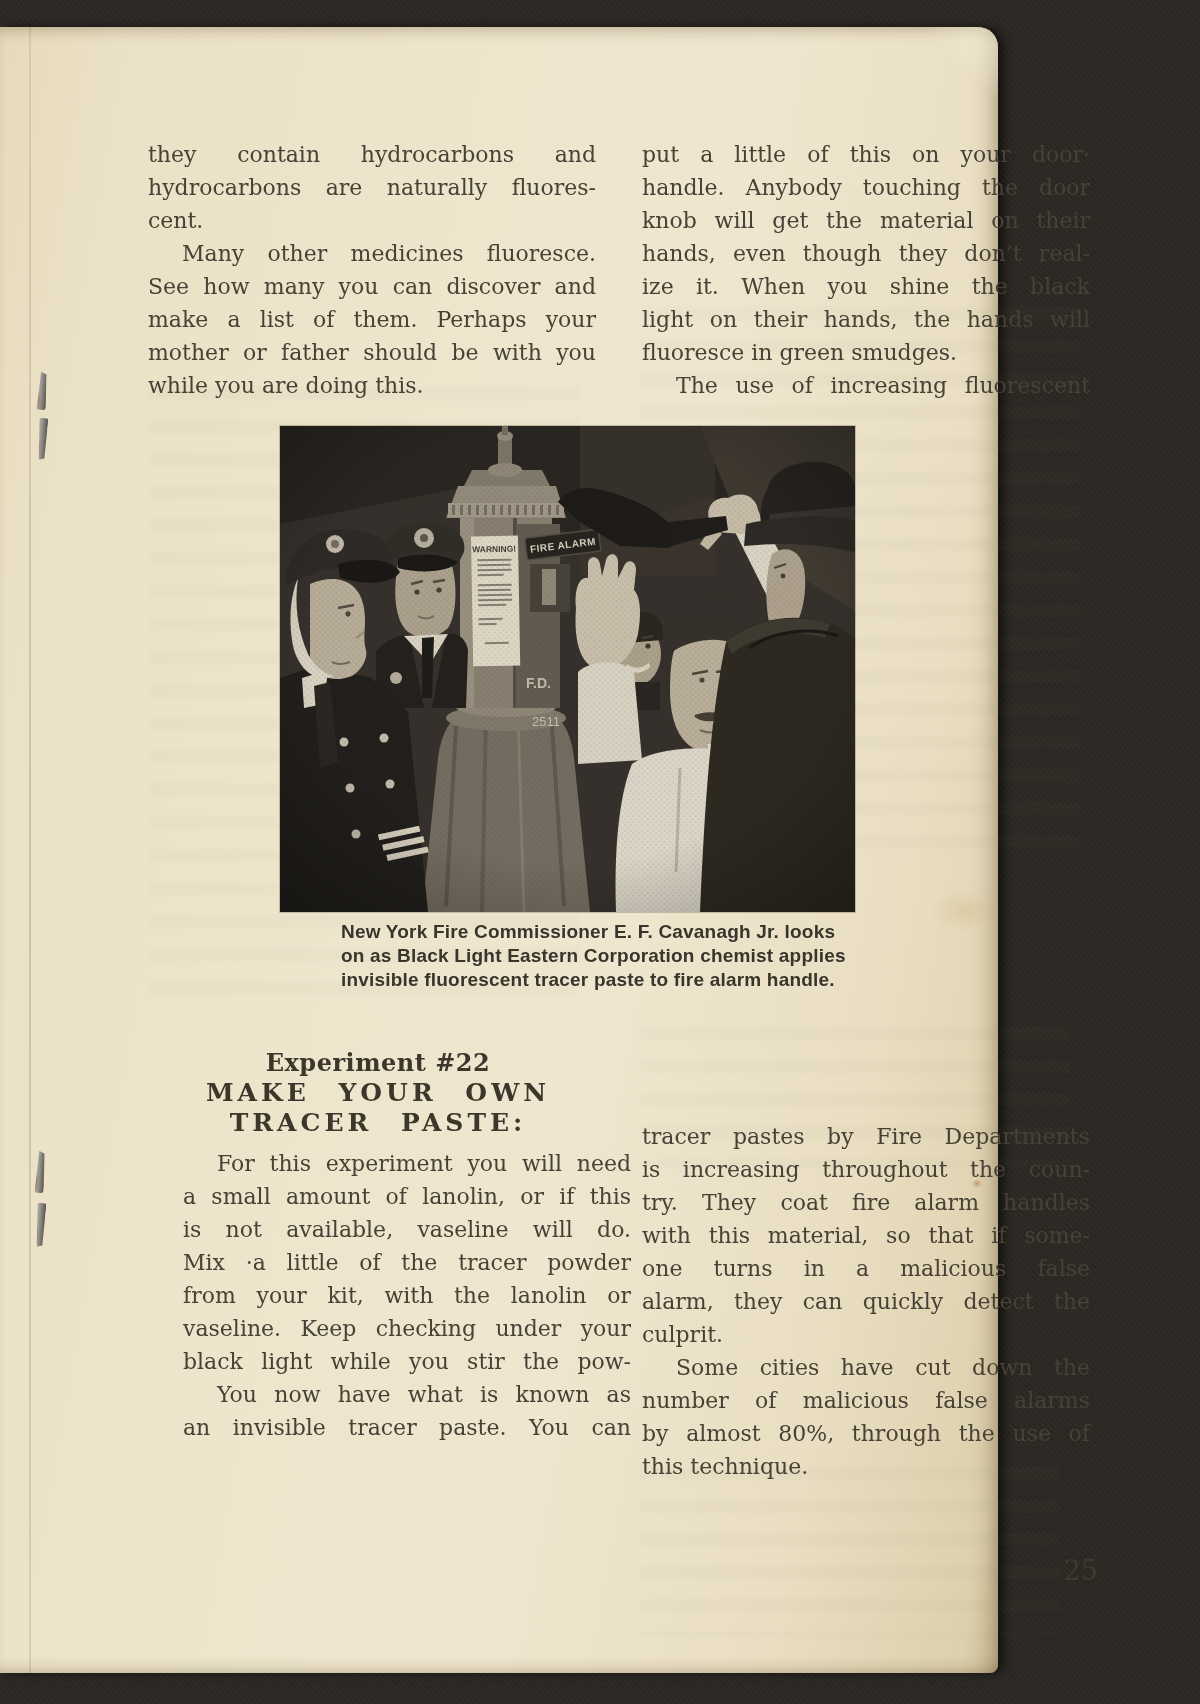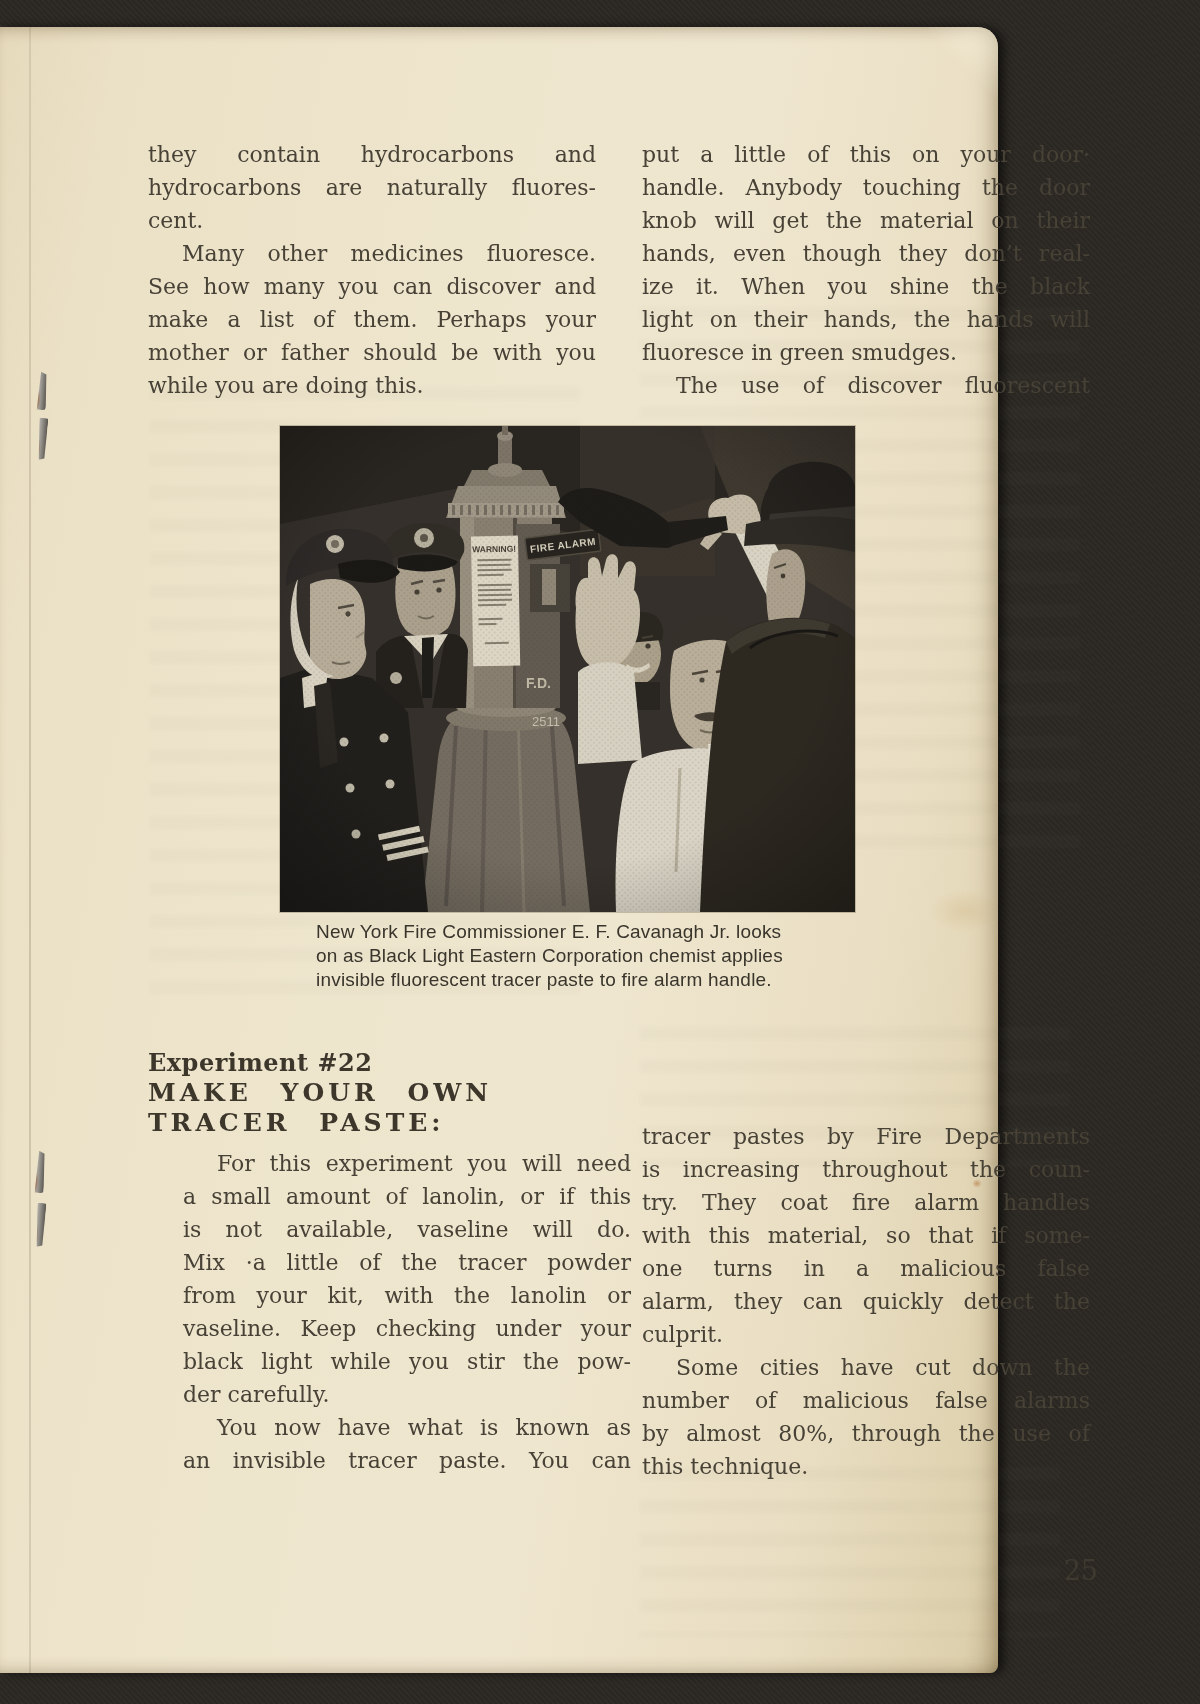--- a/index.html
+++ b/index.html
@@ -42,31 +42,31 @@
     background:radial-gradient(closest-side,rgba(146,77,34,.75),rgba(146,77,34,0));}
   .seg.a{clip-path:polygon(20% 0,80% 6%,100% 100%,0 100%);}
   .seg.b{clip-path:polygon(0 0,100% 0,85% 96%,25% 100%);}
   
   .col{position:absolute;width:448px;font-size:22px;line-height:33px;color:#474136;}
   .jl{text-align:justify;text-align-last:justify;}
   .jl.last{text-align-last:left;}
   .cont .jl.last{text-align-last:justify;}
   .indent .jl:first-child{text-indent:34px;}
   
-  .exp-head{position:absolute;left:148px;top:1021px;width:460px;color:#3c362b;}
+  .exp-head{position:absolute;left:148px;top:1021px;width:460px;color:#3c362b;text-align:center;}
   .exp-label{font-size:24px;font-weight:bold;line-height:30px;letter-spacing:.5px;}
   .exp-title{font-size:25px;font-weight:bold;line-height:30px;letter-spacing:4px;word-spacing:16px;}
   
   #photo{position:absolute;left:280px;top:399px;width:575px;height:486px;box-shadow:0 0 0 1px rgba(60,50,30,.25);}
   #photo svg{display:block;width:100%;height:100%;}
   .svg-sans{font-family:"Liberation Sans","DejaVu Sans",sans-serif;}
   
-  #caption{position:absolute;left:316px;top:893px;width:540px;
+  #caption{position:absolute;left:341px;top:893px;width:540px;
     font-family:"Liberation Sans","DejaVu Sans",sans-serif;
-    font-weight:normal;font-size:19px;line-height:24px;color:#39352c;letter-spacing:.2px;}
+    font-weight:bold;font-size:19px;line-height:24px;color:#39352c;letter-spacing:.2px;}
   
   #pageno{position:absolute;left:1018px;top:1528px;width:80px;text-align:right;
     font-size:27px;color:#3f3a2f;}
   
   .ghost{position:absolute;filter:blur(1.5px);opacity:.5;pointer-events:none;
     background:repeating-linear-gradient(180deg, rgba(118,128,98,.07) 0 13px, rgba(0,0,0,0) 13px 33px);}
   .stain{position:absolute;border-radius:50%;pointer-events:none;}
 </style>
 </head>
 <body>
@@ -109,21 +109,21 @@
       <div class="par">
           <div class="jl">put a little of this on your door·</div>
           <div class="jl">handle. Anybody touching the door</div>
           <div class="jl">knob will get the material on their</div>
           <div class="jl">hands, even though they don’t real-</div>
           <div class="jl">ize it. When you shine the black</div>
           <div class="jl">light on their hands, the hands will</div>
           <div class="jl last">fluoresce in green smudges.</div>
         </div>
       <div class="par indent cont">
-          <div class="jl last">The use of discover fluorescent</div>
+          <div class="jl last">The use of increasing fluorescent</div>
         </div>
     </div>
 
     <div id="photo">
       <svg viewBox="0 0 575 486" preserveAspectRatio="none">
         <defs>
           <pattern id="ht" width="4" height="4" patternUnits="userSpaceOnUse" patternTransform="rotate(45)">
             <circle cx="2" cy="2" r="0.85" fill="#1a1712" fill-opacity="0.15"></circle>
           </pattern>
           <radialGradient id="vg" cx="50%" cy="45%" r="75%">
@@ -304,21 +304,20 @@
 
     <div class="col" style="left:135px;top:1120px;margin-left:48px;">
       <div class="par indent">
           <div class="jl">For this experiment you will need</div>
           <div class="jl">a small amount of lanolin, or if this</div>
           <div class="jl">is not available, vaseline will do.</div>
           <div class="jl">Mix ·a little of the tracer powder</div>
           <div class="jl">from your kit, with the lanolin or</div>
           <div class="jl">vaseline. Keep checking under your</div>
           <div class="jl">black light while you stir the pow-</div>
-          <div class="jl last">der carefully.</div>
         </div>
       <div class="par indent cont">
           <div class="jl">You now have what is known as</div>
           <div class="jl last">an invisible tracer paste. You can</div>
         </div>
     </div>
 
     <div class="col" style="left:642px;top:1093px;">
       <div class="par">
           <div class="jl">tracer pastes by Fire Departments</div>

